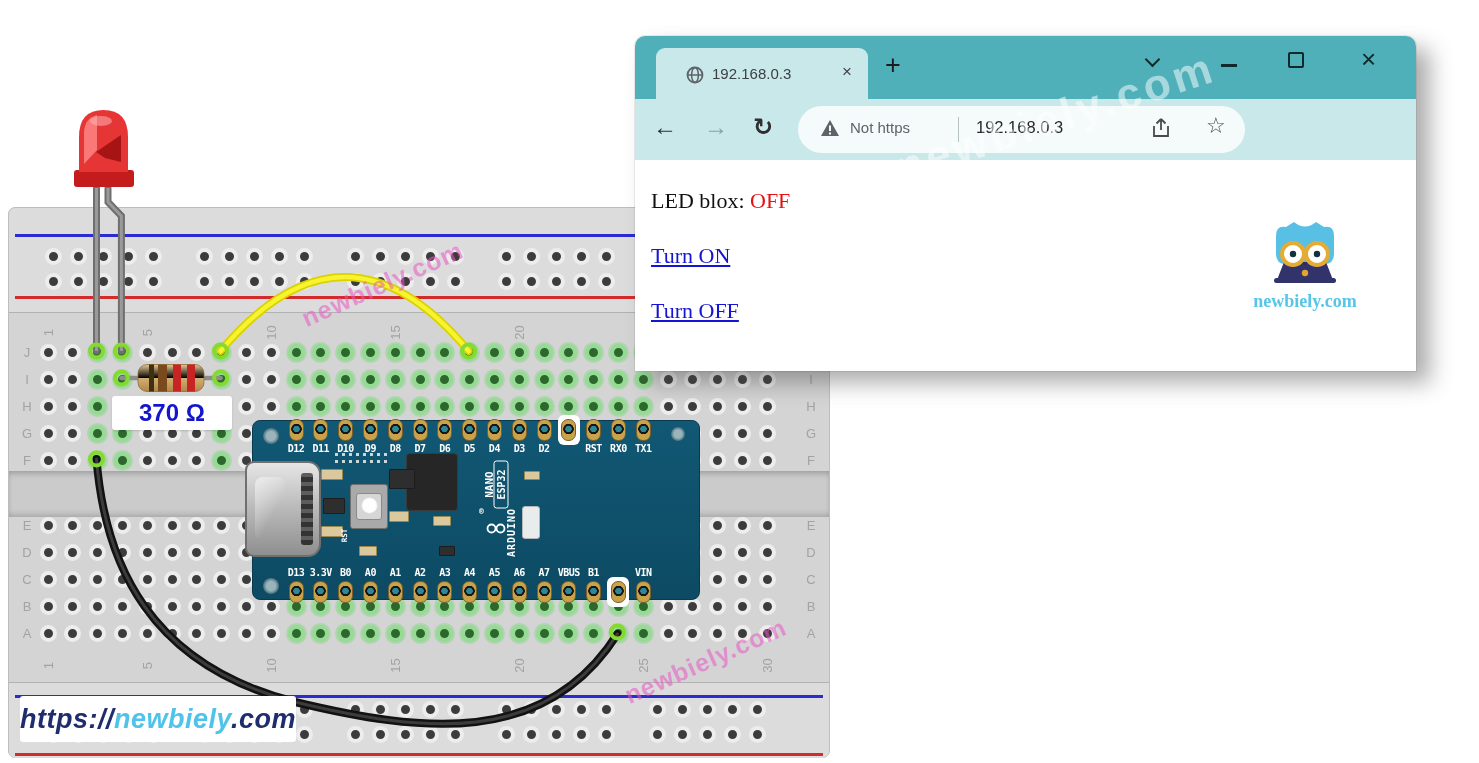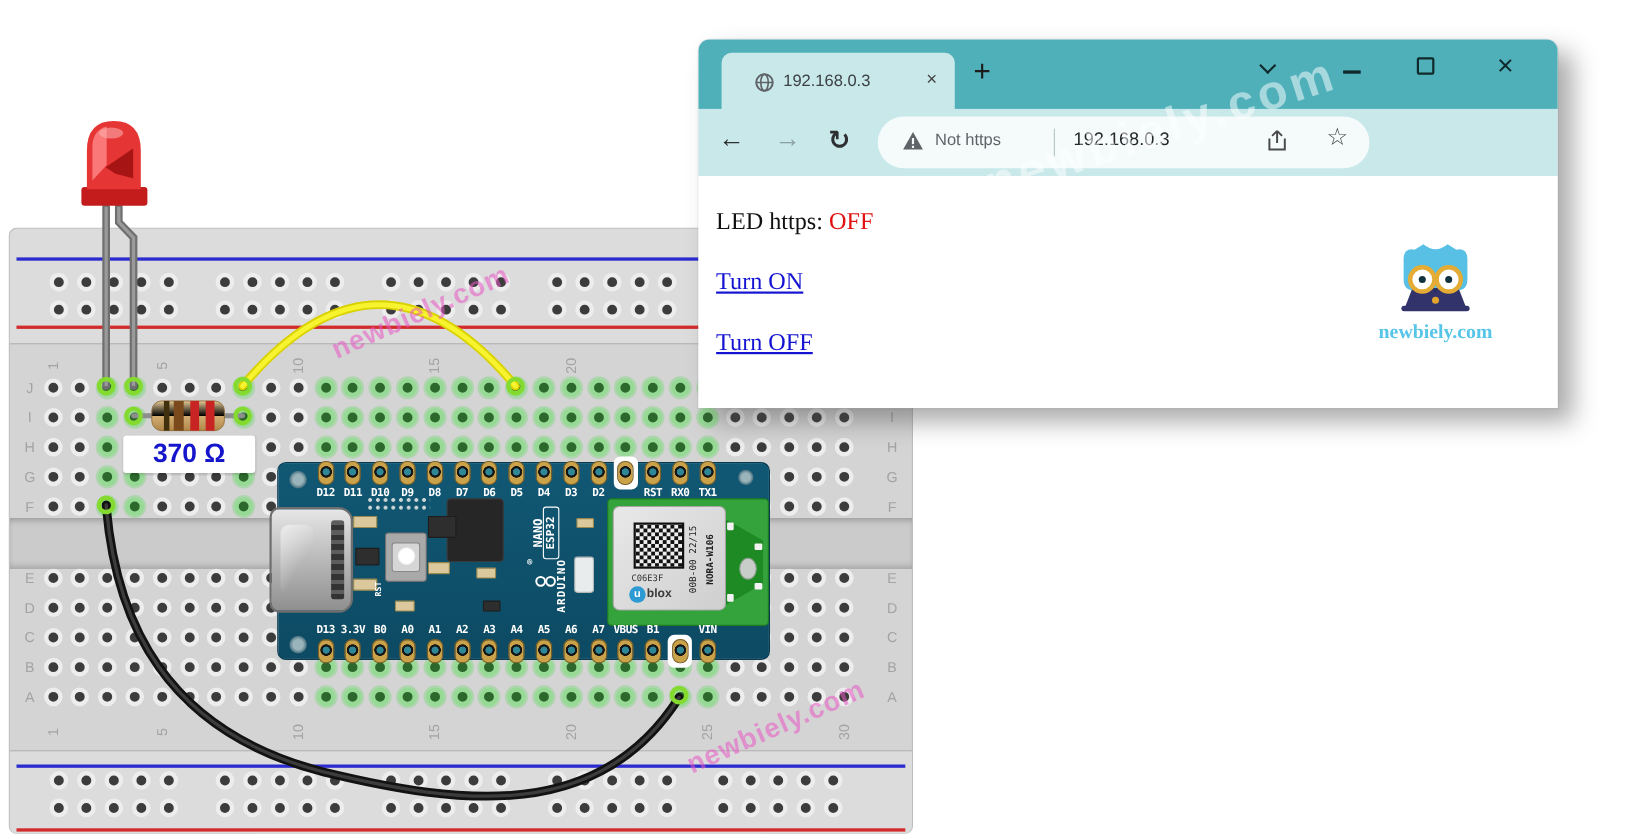--- a/index.html
+++ b/index.html
@@ -678,36 +678,20 @@
     <div class="silk vert" style="left:78px;top:110px;width:26px;font-size:7.5px">RST</div>
     <div class="silk vert" style="left:219px;top:57px;width:34px;font-size:11px">NANO</div>
     <div class="silk vert esp32box" style="left:224px;top:56px;width:48px;height:15px;font-size:10px">ESP32</div>
     <div class="silk" style="left:226px;top:86px;font-size:8px">®</div>
     <svg class="infinity" viewBox="0 0 20 11">
       <circle cx="5.5" cy="5.5" r="4" fill="none" stroke="#fff" stroke-width="1.8"></circle>
       <circle cx="14.5" cy="5.5" r="4" fill="none" stroke="#fff" stroke-width="1.8"></circle>
     </svg>
     <div class="silk vert" style="left:228px;top:106px;width:60px;font-size:10px;letter-spacing:1px">ARDUINO</div>
 
-    <div class="module">
-      <div class="antenna"></div>
-      <div class="pad" style="left:108px;top:21px;width:6px;height:7px"></div>
-      <div class="pad" style="left:108px;top:86px;width:6px;height:7px"></div>
-      <div class="pad" style="left:133px;top:40px;width:7px;height:6px"></div>
-      <div class="pad" style="left:133px;top:76px;width:7px;height:6px"></div>
-      <div class="aoval"></div>
-      <div class="shield">
-        <div class="qr"></div>
-        <div class="modcode">C06E3F</div>
-        <div class="ublox-u">u</div>
-        <div class="ublox-t">blox</div>
-        <div class="modrot" style="left:30px;top:42px">00B-00 22/15</div>
-        <div class="modrot" style="left:46px;top:42px;font-weight:bold">NORA-W106</div>
-      </div>
-    </div>
     <div class="mount" style="left:418px;top:6px;width:14px;height:14px"></div>
   <span class="pin" style="left: 35.5px; top: -2px;"></span>
       <span class="pinlabel" style="left: 25px; top: 22px;">D12</span>
       <span class="pin" style="left: 60.3px; top: -2px;"></span>
       <span class="pinlabel" style="left: 49.8px; top: 22px;">D11</span>
       <span class="pin" style="left: 85.1px; top: -2px;"></span>
       <span class="pinlabel" style="left: 74.6px; top: 22px;">D10</span>
       <span class="pin" style="left: 109.9px; top: -2px;"></span>
       <span class="pinlabel" style="left: 99.4px; top: 22px;">D9</span>
       <span class="pin" style="left: 134.7px; top: -2px;"></span>
@@ -760,20 +744,23 @@
       <span class="pinlabel" style="left: 322.6px; top: 146px;">B1</span>
       <span class="pinwhite" style="left: 354.4px; top: 156px;"></span>
       <span class="pin" style="left: 357.9px; top: 160px;"></span>
       <span class="pin" style="left: 382.7px; top: 160px;"></span>
       <span class="pinlabel" style="left: 372.2px; top: 146px;">VIN</span>
     </div>
 
   <div class="res-label">
     <span>370 Ω</span>
   </div>
+  <div class="badge">
+    <span class="navy">https://</span><span class="cyan">newbiely</span><span class="navy">.com</span>
+  </div>
   <div class="wm pink" style="left:303px;top:305px">newbiely.com</div>
   <div class="wm pink" style="left:626px;top:682px">newbiely.com</div>
 
   <div class="browser">
     <div class="titlebar">
       <div class="tab">
         <svg style="position:absolute;left:30px;top:18px" width="18" height="18" viewBox="0 0 18 18">
           <circle cx="9" cy="9" r="7.5" fill="none" stroke="#5f6368" stroke-width="1.8"></circle>
           <ellipse cx="9" cy="9" rx="3.4" ry="7.5" fill="none" stroke="#5f6368" stroke-width="1.5"></ellipse>
           <line x1="1.5" y1="9" x2="16.5" y2="9" stroke="#5f6368" stroke-width="1.5"></line>
@@ -809,21 +796,21 @@
       </div>
       <span class="panelic"></span>
       <span class="avatar">
         <span class="hd"></span>
         <span class="bd"></span>
       </span>
       <span class="kebab">⋮</span>
     </div>
     <div class="content">
       <div class="row1">
-        <span>LED https:</span>
+        <span>LED blox:</span>
         <span class="state-val">OFF</span>
       </div>
       <a class="lnk1" href="#">Turn ON</a>
       <a class="lnk2" href="#">Turn OFF</a>
       <div class="owl">
         <svg width="82" height="66" viewBox="0 0 82 66">
           <path d="M12,18 Q12,7 22,9 L30,4 Q41,13 52,4 L60,9 Q70,7 70,18 L70,36 Q70,46 60,46 L22,46 Q12,46 12,36 Z" fill="#58c0e4"></path>
           <path d="M20,44 L62,44 L69,62 L13,62 Z" fill="#32336b"></path>
           <rect x="10" y="60" width="62" height="5" rx="2.5" fill="#32336b"></rect>
           <circle cx="29" cy="36" r="11" fill="#fff" stroke="#e4ac35" stroke-width="4"></circle>

